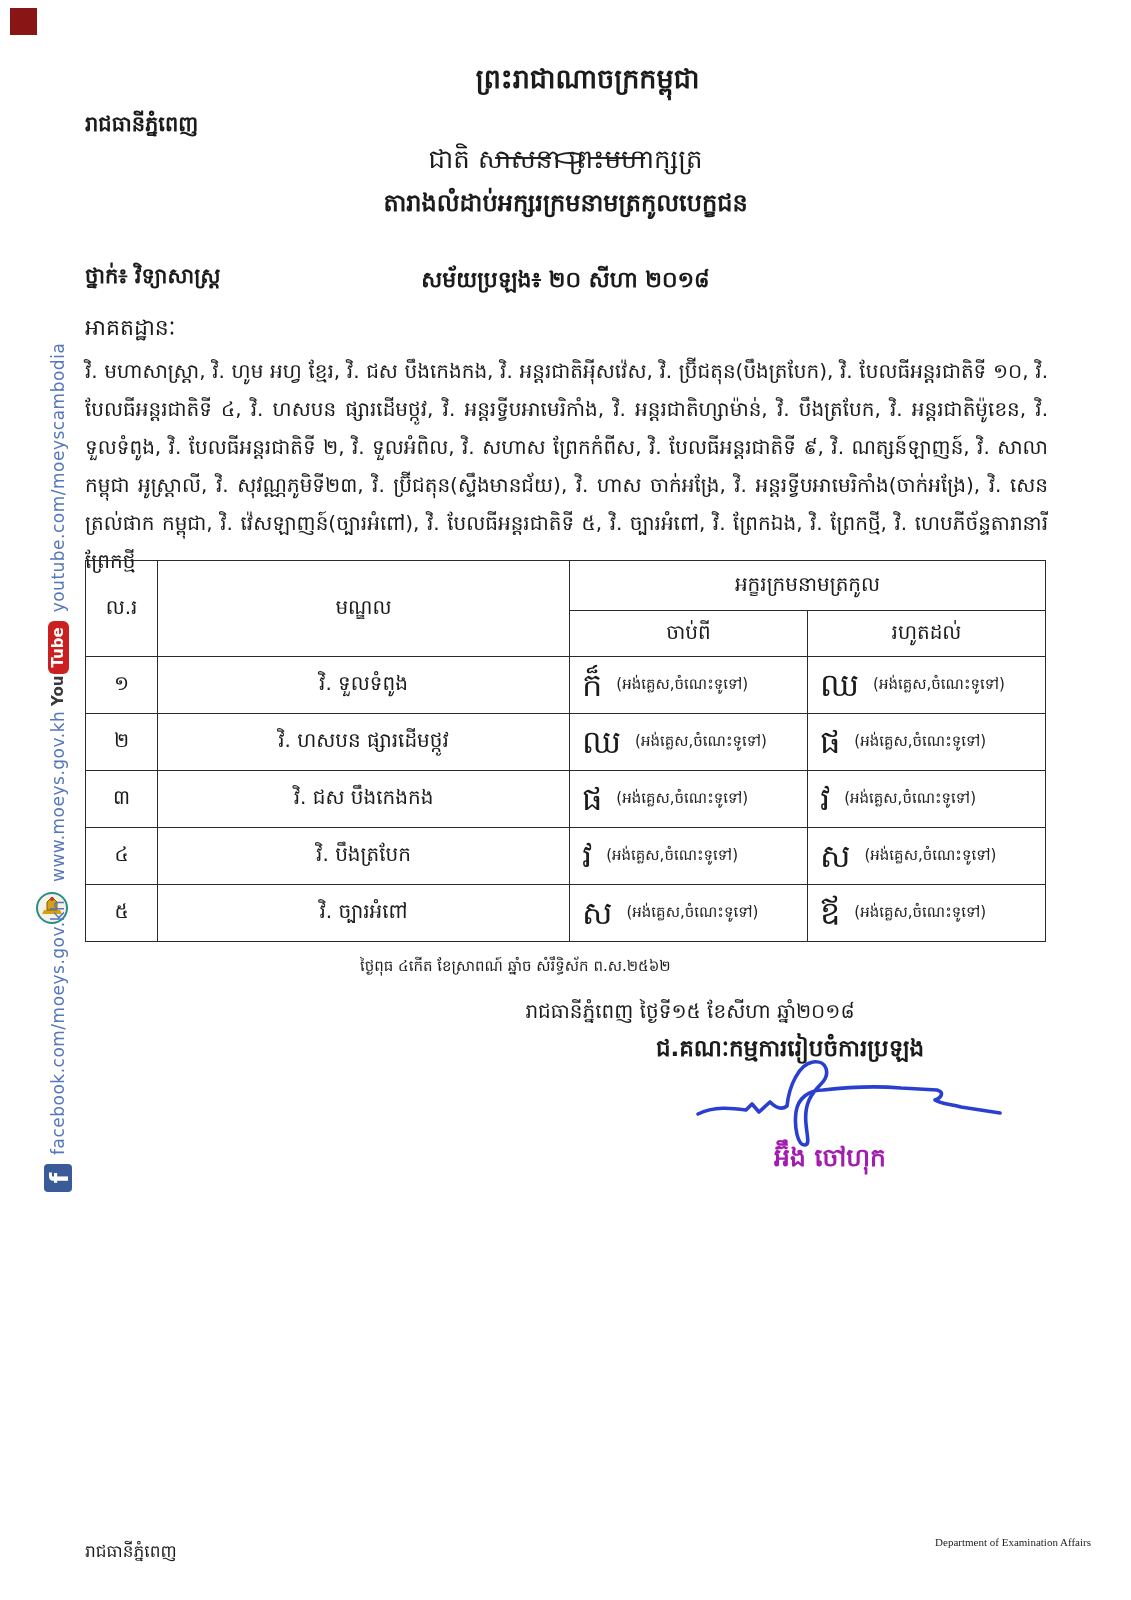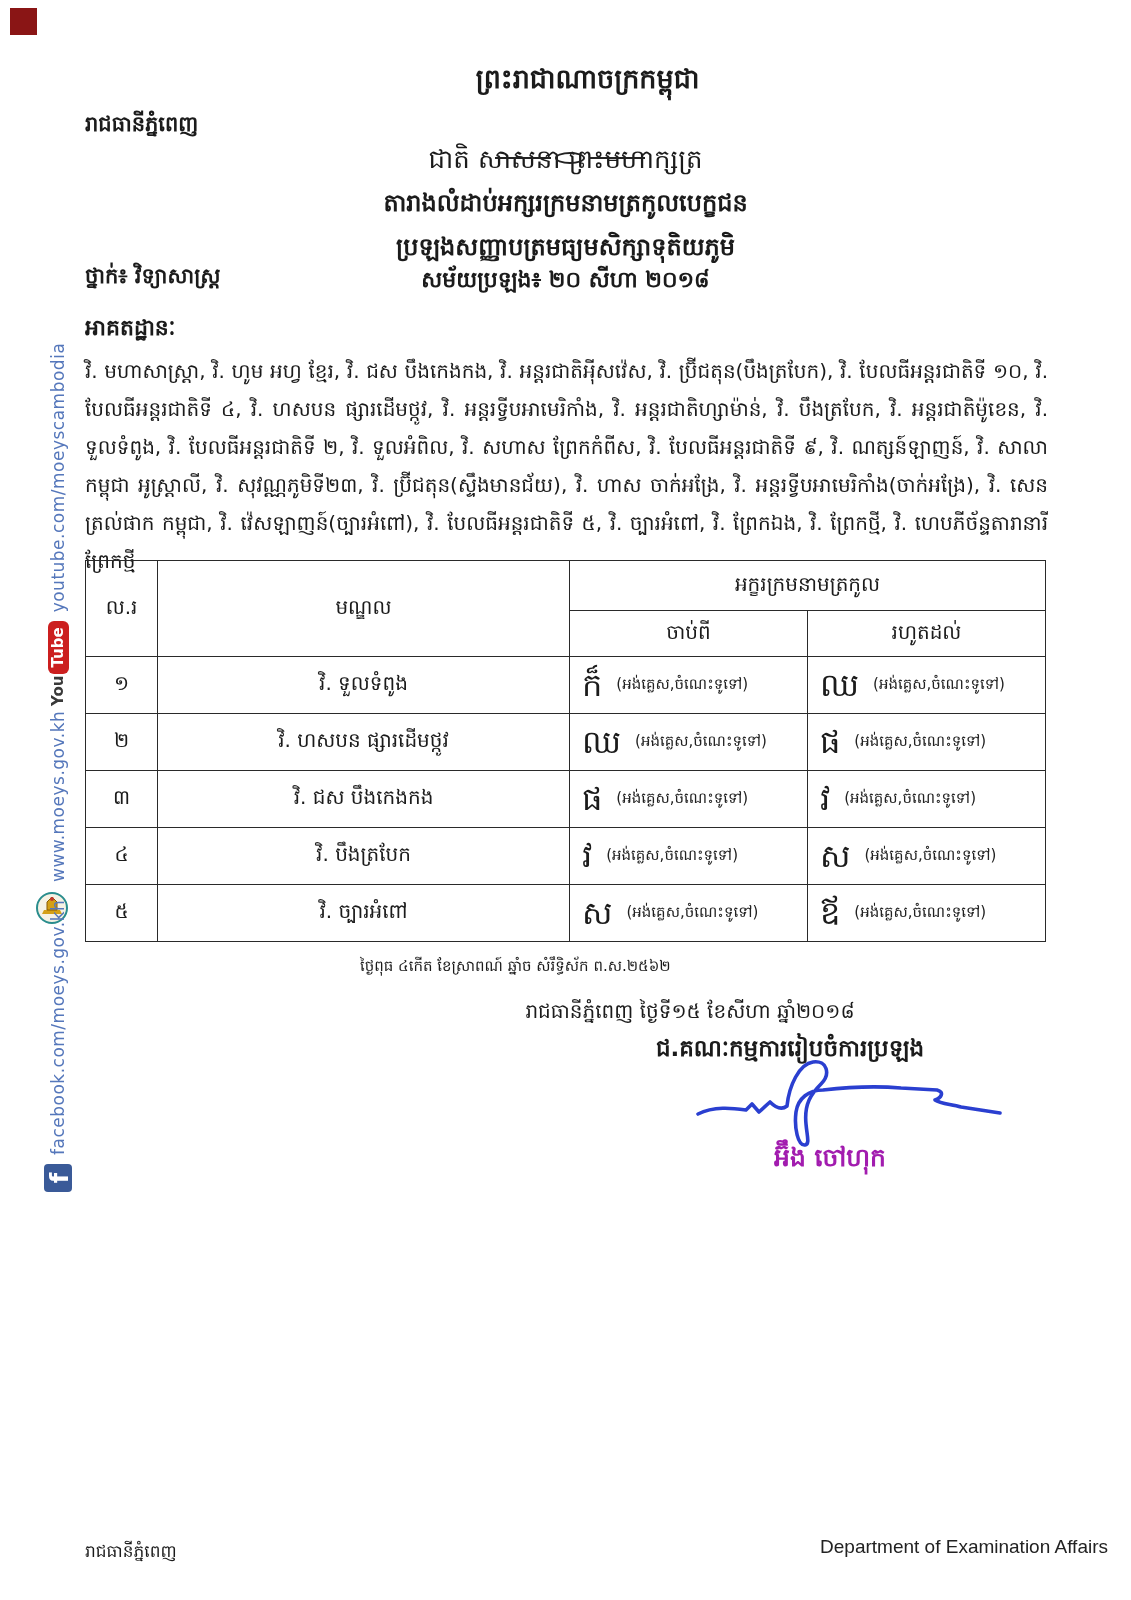--- a/index.html
+++ b/index.html
@@ -24,21 +24,21 @@
   .city-tl{left:85px;top:110px;font-size:21px;font-weight:bold;}
   .ornament{left:495px;top:152px;width:150px;height:12px;display:flex;align-items:center;justify-content:center;gap:4px;}
   .orn-line{height:2px;background:#222;flex:1;}
   .orn-core{width:26px;height:8px;border:2px solid #222;border-radius:50%;}
   .title1{left:0;right:0;top:188px;font-size:24px;font-weight:bold;}
   .title2{left:0;right:0;top:232px;font-size:24px;font-weight:bold;}
   .class-label{left:85px;top:262px;font-size:21px;font-weight:bold;}
   .session{left:0;right:0;top:266px;font-size:22px;font-weight:bold;}
 
   
-  .venues-heading{left:85px;top:314px;font-size:22px;font-weight:bold;}
+  .venues-heading{left:85px;top:314px;font-size:22px;font-weight:normal;}
   .venues-text{left:85px;top:352px;width:963px;font-size:20px;line-height:38px;text-align:justify;}
 
   
   table.main{position:absolute;left:85px;top:560px;width:961px;border-collapse:collapse;table-layout:fixed;}
   table.main th,table.main td{border:1.5px solid #2a2a2a;padding:0 8px;font-size:20px;vertical-align:middle;}
   table.main th{font-weight:normal;}
   th.h-no{width:55px;}
   th.h-center{width:395px;}
   th.h-from{width:232px;}
   .hdr1{height:50px;}
@@ -52,21 +52,21 @@
 
   
   .lunar{left:360px;top:956px;width:690px;font-size:15px;text-align:left;}
   .gregorian{left:360px;top:998px;width:660px;font-size:20px;text-align:center;}
   .committee{left:540px;top:1034px;width:500px;font-size:23px;font-weight:bold;text-align:center;}
   .signature{left:688px;top:1052px;}
   .signer{left:640px;top:1142px;width:380px;font-size:25px;font-weight:bold;text-align:center;}
 
   
   .footer-left{left:85px;top:1540px;font-size:17px;}
-  .footer-right{right:23px;top:1536px;font-size:19px;font-family:Liberation Sans, sans-serif;color:#222;}
+  .footer-right{right:40px;top:1536px;font-size:11px;font-family:Liberation Serif, serif;color:#222;}
 
   
   .side-item{
     position:absolute;
     height:36px;
     display:flex;align-items:center;gap:9px;
     transform-origin:0 0;
     transform:rotate(-90deg);
     white-space:nowrap;
     font-size:17px;
@@ -116,21 +116,20 @@
   <div class="abs center kingdom2">ជាតិ សាសនា ព្រះមហាក្សត្រ</div>
   <div class="abs city-tl">រាជធានីភ្នំពេញ</div>
 
   <div class="abs ornament">
     <span class="orn-line"></span>
       <span class="orn-core"></span>
       <span class="orn-line"></span>
   </div>
 
   <div class="abs center title1">តារាងលំដាប់អក្សរក្រមនាមត្រកូលបេក្ខជន</div>
-  <div class="abs center title2">ប្រឡងសញ្ញាបត្រមធ្យមសិក្សាទុតិយភូមិ</div>
   <div class="abs class-label">ថ្នាក់៖ វិទ្យាសាស្ត្រ</div>
   <div class="abs center session">សម័យប្រឡង៖ ២០ សីហា ២០១៨</div>
 
   <div class="abs venues-heading">អាគតដ្ឋានៈ</div>
   <div class="abs venues-text">វិ. មហាសាស្ត្រា, វិ. ហូម អហ្វ ខ្មែរ, វិ. ជស បឹងកេងកង, វិ. អន្តរជាតិអុីសវ៉េស, វិ. ប្រ៊ីជតុន(បឹងត្របែក), វិ. បែលធីអន្តរជាតិទី ១០, វិ. បែលធីអន្តរជាតិទី ៤, វិ. ហសបន ផ្សារដើមថ្កូវ, វិ. អន្តរទ្វីបអាមេរិកាំង, វិ. អន្តរជាតិហ្សាម៉ាន់, វិ. បឹងត្របែក, វិ. អន្តរជាតិម៉ូខេន, វិ. ទួលទំពូង, វិ. បែលធីអន្តរជាតិទី ២, វិ. ទួលអំពិល, វិ. សហាស ព្រែកកំពីស, វិ. បែលធីអន្តរជាតិទី ៩, វិ. ណត្សន៍ឡាញន៍, វិ. សាលាកម្ពុជា អូស្ត្រាលី, វិ. សុវណ្ណភូមិទី២៣, វិ. ប្រ៊ីជតុន(ស្ទឹងមានជ័យ), វិ. ហាស ចាក់អង្រែ, វិ. អន្តរទ្វីបអាមេរិកាំង(ចាក់អង្រែ), វិ. សេនត្រល់ផាក កម្ពុជា, វិ. វ៉េសឡាញន៍(ច្បារអំពៅ), វិ. បែលធីអន្តរជាតិទី ៥, វិ. ច្បារអំពៅ, វិ. ព្រែកឯង, វិ. ព្រែកថ្មី, វិ. ហេបភីច័ន្ទតារានារីព្រែកថ្មី</div>
 
   <table class="main">
     <tbody>
         <tr class="hdr1">
       <th class="h-no" rowspan="2">ល.រ</th>

